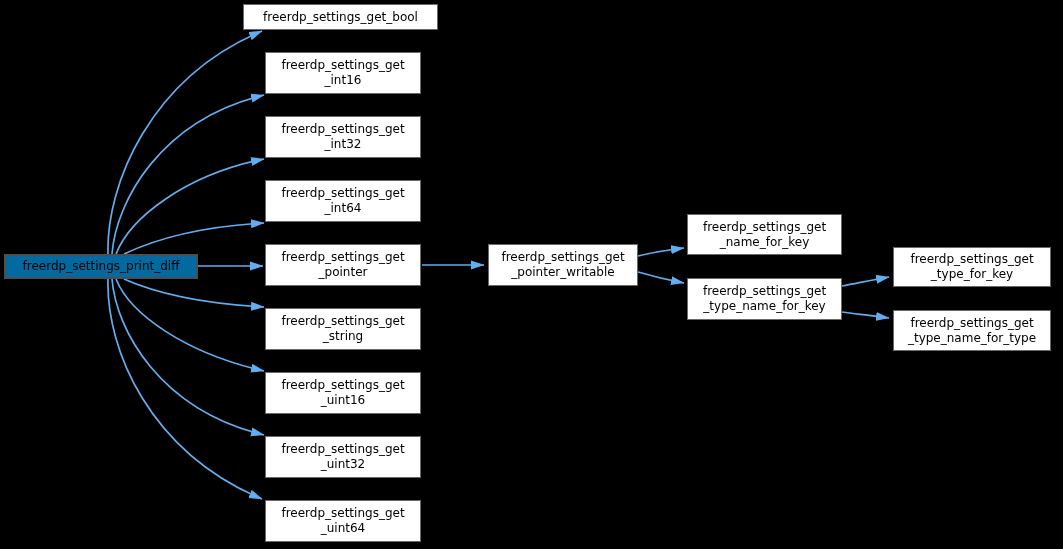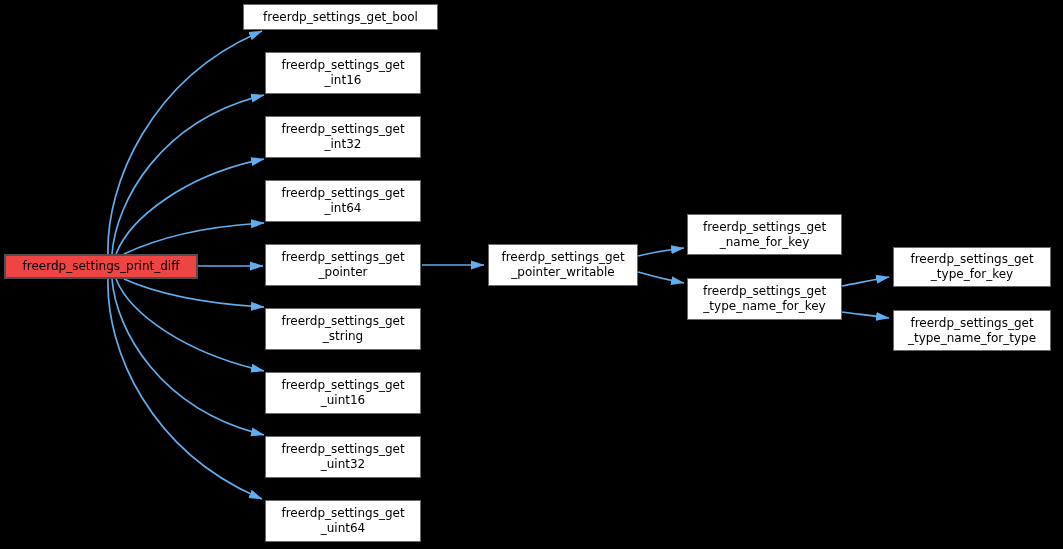--- a/index.html
+++ b/index.html
@@ -35,21 +35,21 @@
     line-height: 15px;
     display: flex;
     flex-direction: column;
     align-items: center;
     justify-content: center;
     text-align: center;
     white-space: nowrap;
     cursor: pointer;
   }
   .node.start {
-    background: #ef4444;
+    background: #0369a1;
     border: 2px solid #4e4e4e;
     cursor: default;
   }
   .node span {
     display: block;
   }
 </style>
 </head>
 <body>
 

